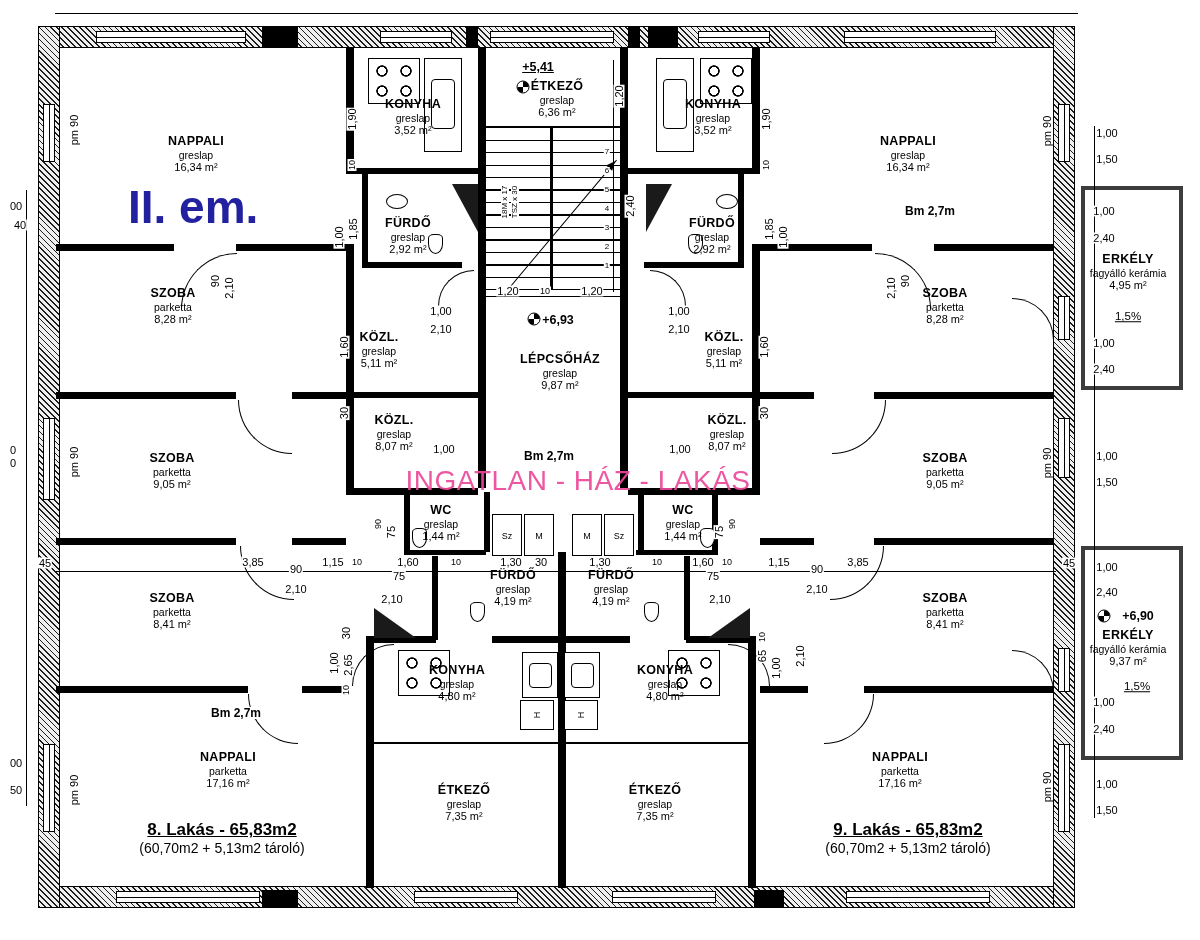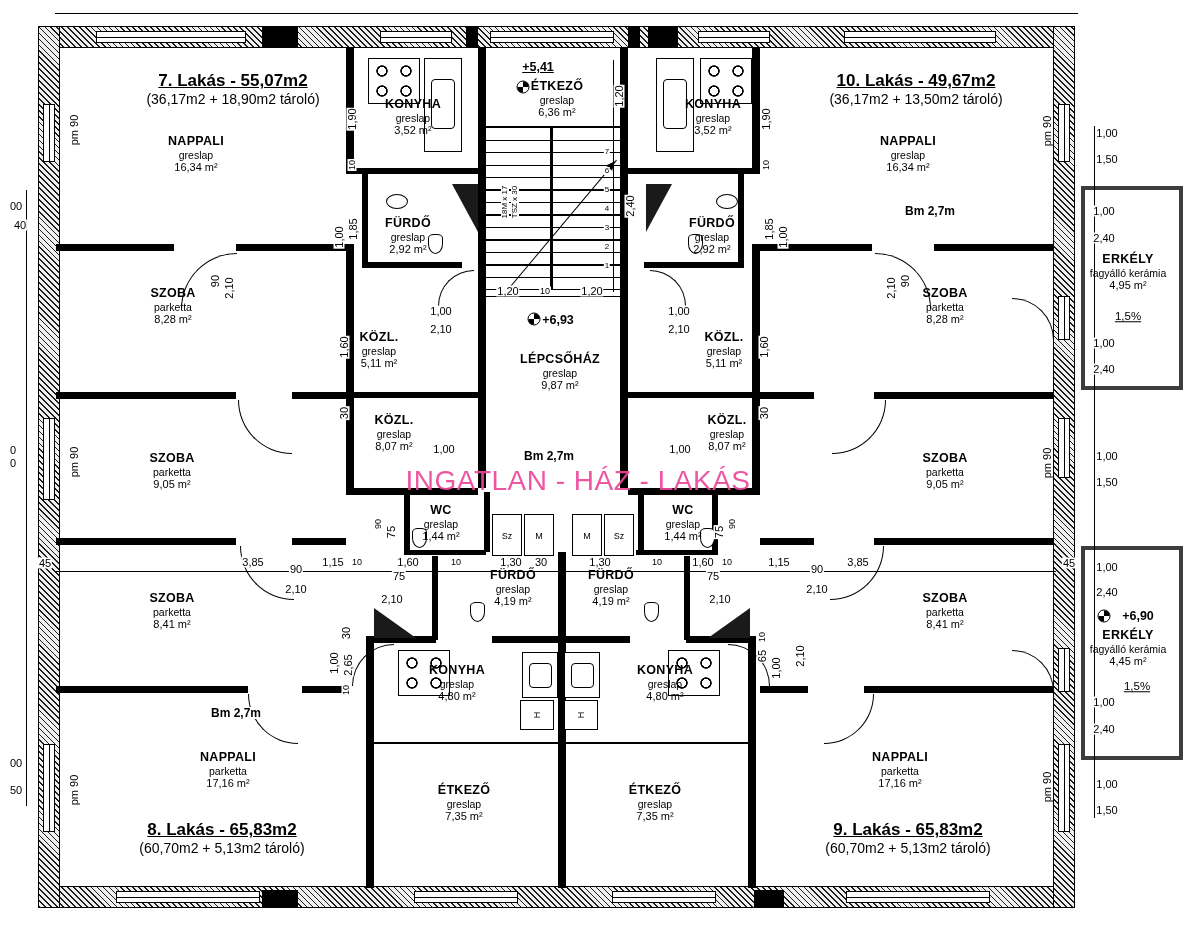--- a/index.html
+++ b/index.html
@@ -82,37 +82,30 @@
   <div class="xwall" style="left:38px;top:26px;width:1037px;height:22px"></div>
   <div class="xwall" style="left:38px;top:886px;width:1037px;height:22px"></div>
   <div class="xwall" style="left:38px;top:26px;width:22px;height:882px"></div>
   <div class="xwall" style="left:1053px;top:26px;width:22px;height:882px"></div>
 
   <div id="stairs">
     <div class="rail"></div>
     <div class="sarrow"></div>
   </div>
 
-  <div class="apt-title" style="left:233px;top:71px">
-    <div class="at">7. Lakás - 55,07m2</div>
-    <div class="as">(36,17m2 + 18,90m2 tároló)</div>
-  </div>
-  <div class="apt-title" style="left:916px;top:71px">
-    <div class="at">10. Lakás - 49,67m2</div>
-    <div class="as">(36,17m2 + 13,50m2 tároló)</div>
-  </div>
   <div class="apt-title" style="left:222px;top:820px">
     <div class="at">8. Lakás - 65,83m2</div>
     <div class="as">(60,70m2 + 5,13m2 tároló)</div>
   </div>
   <div class="apt-title" style="left:908px;top:820px">
     <div class="at">9. Lakás - 65,83m2</div>
     <div class="as">(60,70m2 + 5,13m2 tároló)</div>
   </div>
 
+  <div id="floor-label" style="left:128px;top:180px">II. em.</div>
   <div id="watermark">INGATLAN - HÁZ - LAKÁS</div>
 <div class="iwall" style="left: 478px; top: 48px; width: 8px; height: 440px;"></div>
     <div class="iwall" style="left: 620px; top: 48px; width: 8px; height: 440px;"></div>
     <div class="iwall" style="left: 346px; top: 48px; width: 8px; height: 126px;"></div>
     <div class="iwall" style="left: 752px; top: 48px; width: 8px; height: 126px;"></div>
     <div class="iwall" style="left: 354px; top: 168px; width: 124px; height: 6px;"></div>
     <div class="iwall" style="left: 628px; top: 168px; width: 124px; height: 6px;"></div>
     <div class="iwall" style="left: 362px; top: 174px; width: 6px; height: 94px;"></div>
     <div class="iwall" style="left: 362px; top: 262px; width: 100px; height: 6px;"></div>
     <div class="iwall" style="left: 738px; top: 174px; width: 6px; height: 94px;"></div>
@@ -366,21 +359,21 @@
       <div class="ra">7,35 m²</div>
     </div>
     <div class="room" style="left: 1128px; top: 252px;">
       <div class="rn">ERKÉLY</div>
       <div class="rm">fagyálló kerámia</div>
       <div class="ra">4,95 m²</div>
     </div>
     <div class="room" style="left: 1128px; top: 628px;">
       <div class="rn">ERKÉLY</div>
       <div class="rm">fagyálló kerámia</div>
-      <div class="ra">4,45 m²</div>
+      <div class="ra">9,37 m²</div>
     </div>
     <div class="dim rot" style="left: 619px; top: 96px;">1,20</div>
     <div class="dim rot" style="left: 630px; top: 206px;">2,40</div>
     <div class="dim" style="left: 508px; top: 291px;">1,20</div>
     <div class="dim" style="left: 545px; top: 291px; font-size: 9px;">10</div>
     <div class="dim" style="left: 592px; top: 291px;">1,20</div>
     <div class="dim rot" style="left: 505px; top: 202px; font-size: 8px;">18M x 17</div>
     <div class="dim rot" style="left: 515px; top: 202px; font-size: 8px;">TSZ x 30</div>
     <div class="dim" style="left: 607px; top: 152px; font-size: 8px;">7</div>
     <div class="dim" style="left: 607px; top: 171px; font-size: 8px;">6</div>

